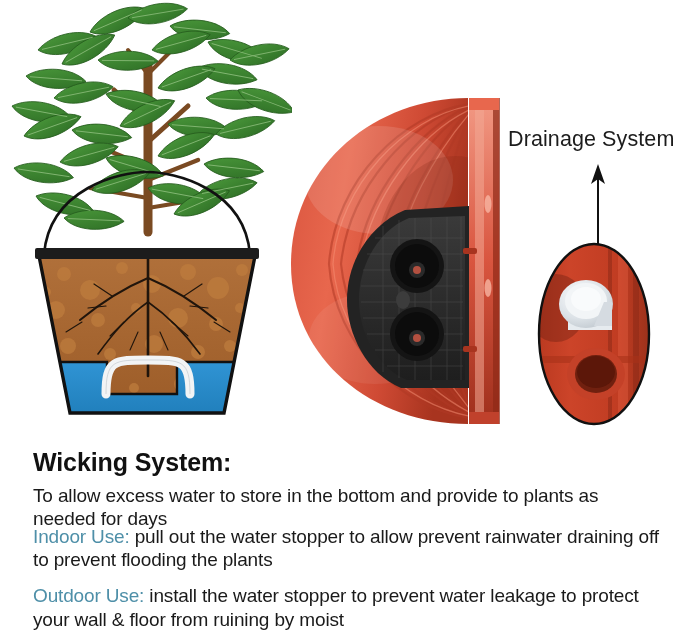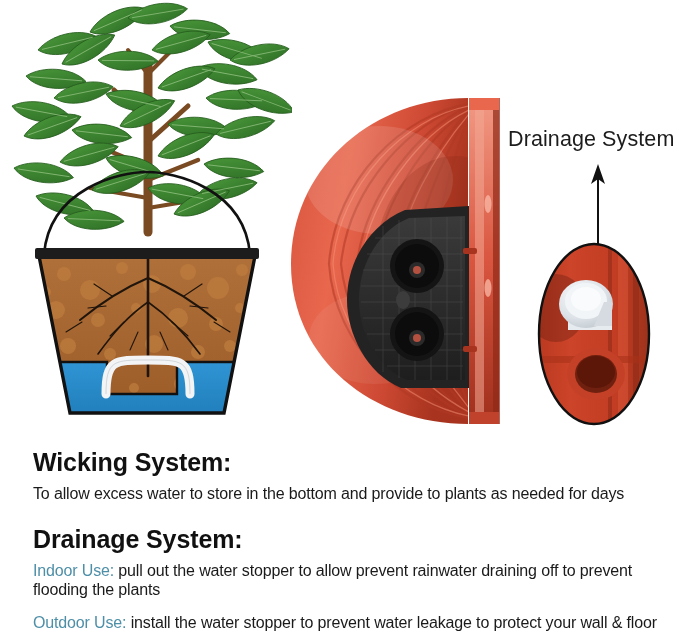--- a/index.html
+++ b/index.html
@@ -60,21 +60,21 @@
 
   .sec-heading {
     font-size: 25px;
     font-weight: bold;
     color: #111111;
     letter-spacing: -0.1px;
     margin: 0 0 7px 0;
     line-height: 1.15;
   }
   .sec-body {
-    font-size: 16px;
+    font-size: 19px;
     font-weight: 400;
     color: #1a1a1a;
     line-height: 1.22;
     margin: 0;
     letter-spacing: -0.15px;
   }
   .use-line { margin: 0 0 13px 0; }
   .use-line:last-child { margin-bottom: 0; }
   .use-label {
     color: #4E8FA8;
@@ -435,19 +435,18 @@
 </div>
 
 <div class="textblock">
 
   <div class="sec-wicking">
     <div class="sec-heading">Wicking System:</div>
     <p class="sec-body">To allow excess water to store in the bottom and provide to plants as needed for days</p>
   </div>
 
   <div class="sec-drainage">
-    <div class="sec-heading">Drainage System:</div>
 
     <p class="sec-body use-line"><span class="use-label">Indoor Use:</span><span> pull out the water stopper to allow prevent rainwater draining off to prevent flooding the plants</span></p>
 
     <p class="sec-body use-line"><span class="use-label">Outdoor Use:</span><span> install the water stopper to prevent water leakage to protect your wall &amp; floor from ruining by moist</span></p>
   </div>
 </div>
 
 </body></html>

